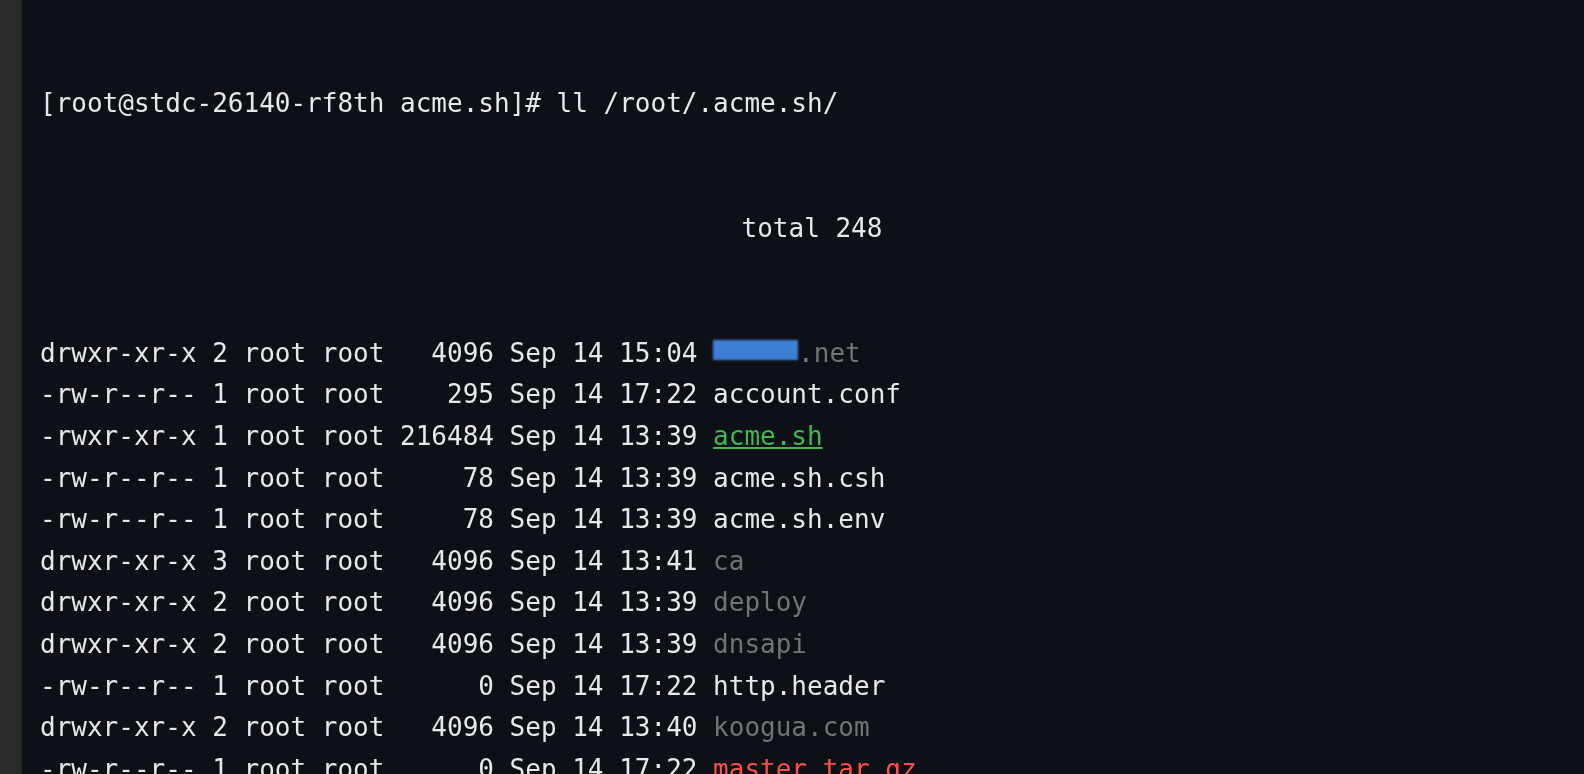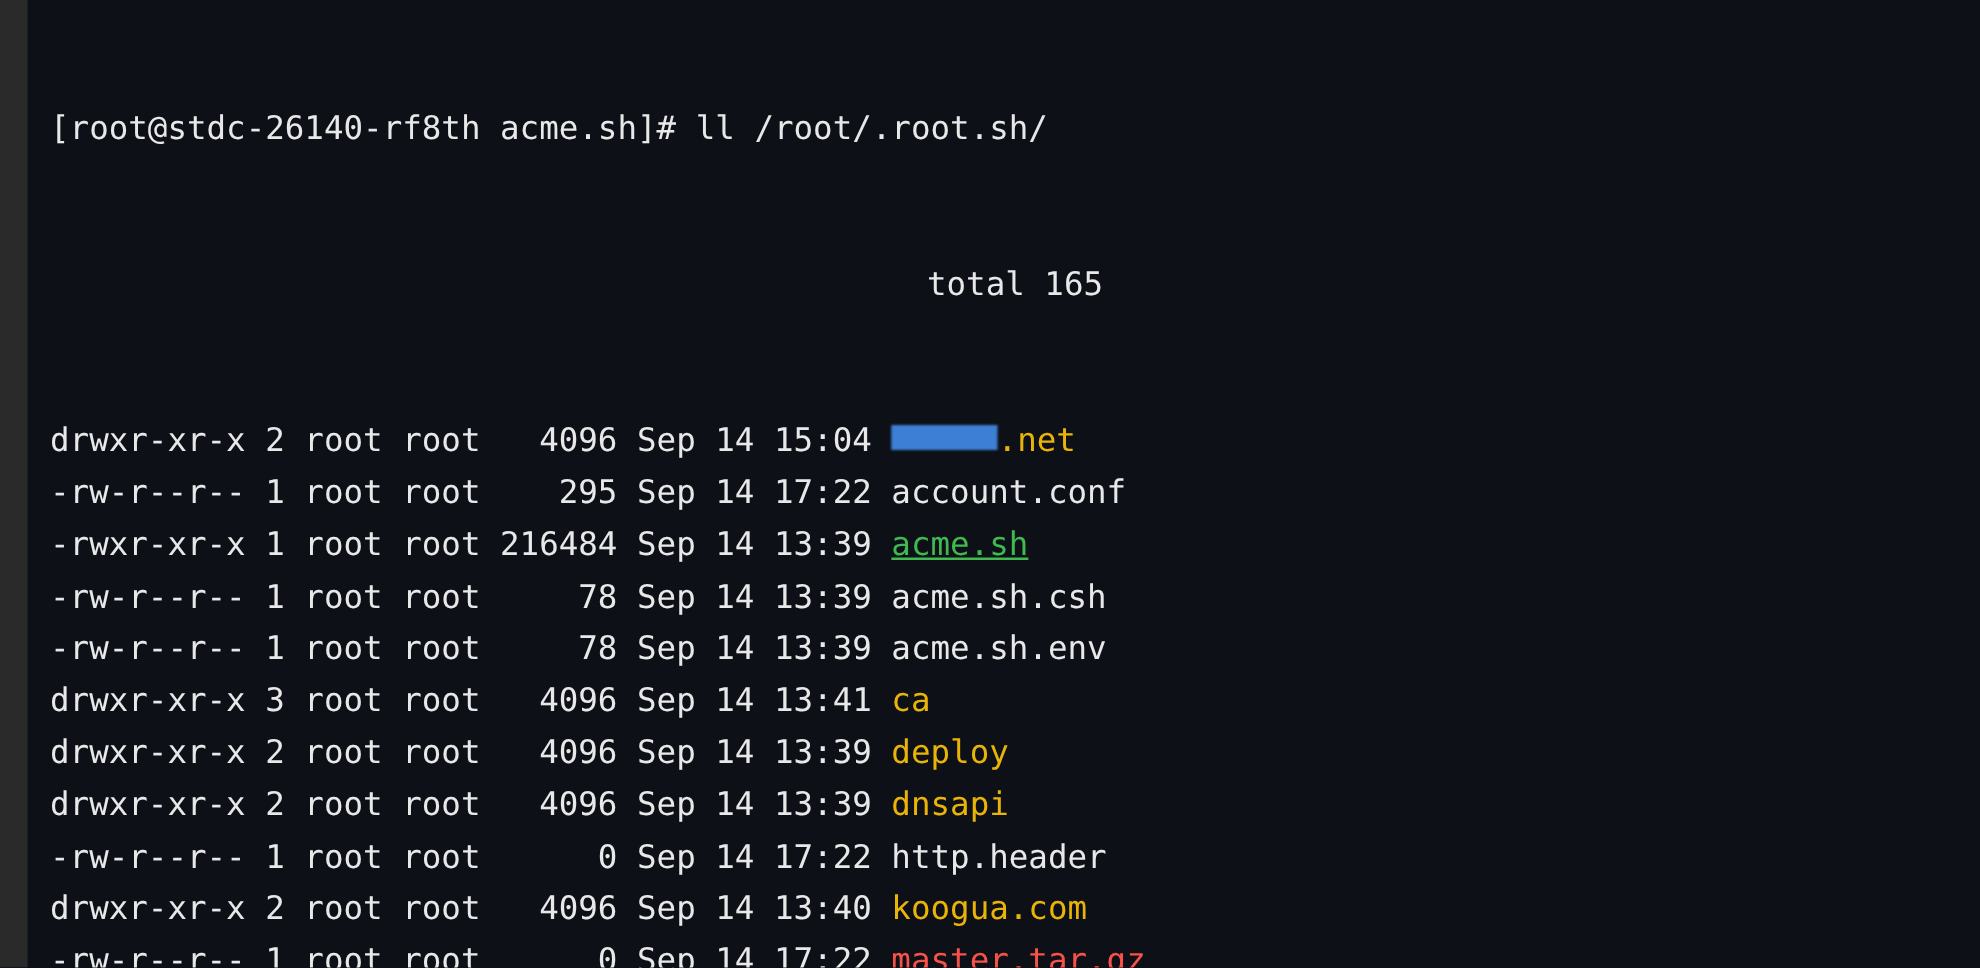--- a/index.html
+++ b/index.html
@@ -20,21 +20,21 @@
     }
     .terminal {
       padding-left: 40px;
       padding-top: 0px;
       white-space: pre;
     }
     .line {
       white-space: pre;
     }
     .dir {
-      color: #eab308;
+      color: #737373;
     }
     .exec {
       color: #3fb950;
       text-decoration: underline;
     }
     .archive {
       color: #f85149;
     }
     .text {
       color: #e8e8e8;
@@ -58,17 +58,17 @@
       width: 22px;
       background: #2a2a2a;
     }
   </style>
 </head>
 <body>
 
 <div class="sidebar"></div>
 
 <div class="terminal">
-  <div class="line"><span class="text">[root@stdc-26140-rf8th acme.sh]# </span><span class="text">ll /root/.root.sh/</span></div>
-  <div class="line text">total 165</div>
+  <div class="line"><span class="text">[root@stdc-26140-rf8th acme.sh]# </span><span class="text">ll /root/.acme.sh/</span></div>
+  <div class="line text">total 248</div>
   <div id="listing"><div class="line"><span class="text">drwxr-xr-x 2 root root   4096 Sep 14 15:04 </span><span class="redacted"></span><span class="dir">.net</span></div><div class="line"><span class="text">-rw-r--r-- 1 root root    295 Sep 14 17:22 </span><span class="text">account.conf</span></div><div class="line"><span class="text">-rwxr-xr-x 1 root root 216484 Sep 14 13:39 </span><span class="exec">acme.sh</span></div><div class="line"><span class="text">-rw-r--r-- 1 root root     78 Sep 14 13:39 </span><span class="text">acme.sh.csh</span></div><div class="line"><span class="text">-rw-r--r-- 1 root root     78 Sep 14 13:39 </span><span class="text">acme.sh.env</span></div><div class="line"><span class="text">drwxr-xr-x 3 root root   4096 Sep 14 13:41 </span><span class="dir">ca</span></div><div class="line"><span class="text">drwxr-xr-x 2 root root   4096 Sep 14 13:39 </span><span class="dir">deploy</span></div><div class="line"><span class="text">drwxr-xr-x 2 root root   4096 Sep 14 13:39 </span><span class="dir">dnsapi</span></div><div class="line"><span class="text">-rw-r--r-- 1 root root      0 Sep 14 17:22 </span><span class="text">http.header</span></div><div class="line"><span class="text">drwxr-xr-x 2 root root   4096 Sep 14 13:40 </span><span class="dir">koogua.com</span></div><div class="line"><span class="text">-rw-r--r-- 1 root root      0 Sep 14 17:22 </span><span class="archive">master.tar.gz</span></div></div>
   
 </div>
 
 </body></html>

